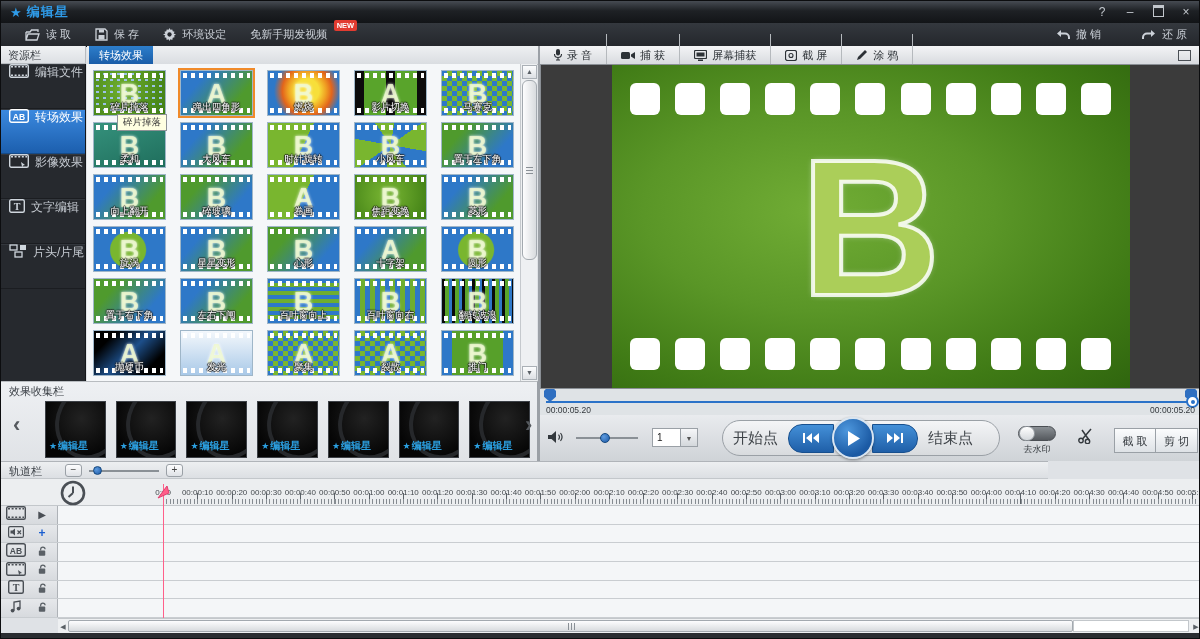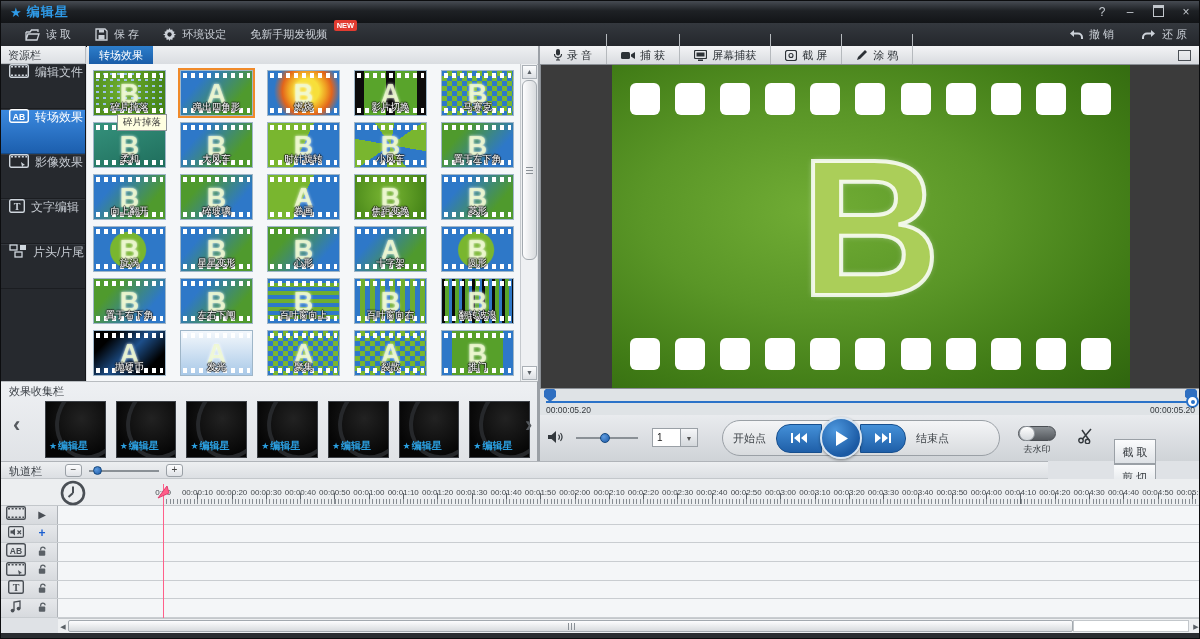--- a/index.html
+++ b/index.html
@@ -9,21 +9,21 @@
   .app-star{color:#2f9be8;font-size:13px;margin:0 5px 0 9px;}
   .app-title{color:#2f9be8;font-size:13px;font-weight:bold;letter-spacing:1px;}
   .win-btns{position:absolute;right:8px;top:0;height:22px;display:flex;align-items:center;gap:14px;}
   .win-btn{color:#c2c7cd;font-size:12px;width:14px;text-align:center;cursor:default;}
   .maxglyph{display:inline-block;width:9px;height:8px;border:1.5px solid #c2c7cd;border-top-width:3px;}
   
   .toolbar{position:absolute;left:0;top:22px;width:1200px;height:23px;background:linear-gradient(#34383e,#24272c);border-bottom:1px solid #101214;display:flex;align-items:center;}
   .tb-item{display:flex;align-items:center;gap:6px;color:#ccd1d8;font-size:11px;margin-left:24px;position:relative;cursor:default;}
   .tb-item svg{display:block;}
   .badge-new{position:absolute;right:-30px;top:-7px;background:#e23b30;color:#fff;font-size:7.5px;font-weight:bold;padding:1px 3px;border-radius:2px;}
-  .tb-right{position:absolute;right:14px;display:flex;gap:28px;}
+  .tb-right{position:absolute;right:14px;display:flex;gap:41px;}
   .tb-right .tb-item{margin-left:0;}
   
   .striprow{position:absolute;left:0;top:45px;width:1200px;height:18px;}
   .res-header{position:absolute;left:0;top:0;width:85px;height:18px;background:linear-gradient(#f0f2f4,#dde0e4);border-right:1px solid #b7bbc0;border-bottom:1px solid #b7bbc0;color:#3a3f45;font-size:11px;line-height:18px;padding-left:7px;box-sizing:border-box;}
   .tabbar{position:absolute;left:86px;top:0;width:451px;height:18px;background:linear-gradient(#eef0f2,#dadde1);border-bottom:1px solid #b7bbc0;}
   .tab-active{position:absolute;left:2px;top:0;height:18px;padding:0 10px;background:linear-gradient(#2d7ecb,#1a5da8);color:#fff;font-size:11px;line-height:18px;cursor:default;}
   .pv-toolbar{position:absolute;left:539px;top:0;width:661px;height:18px;background:linear-gradient(#f3f4f6,#d8dbdf);border-bottom:1px solid #aeb2b7;display:flex;align-items:center;}
   .pv-btn{display:flex;align-items:center;gap:5px;color:#2c3136;font-size:11px;padding:12px 14px;height:18px;border-right:1px solid #b5b9bd;cursor:default;}
   .pv-detach{position:absolute;right:10px;top:4px;width:11px;height:9px;border:1.5px solid #4a4f55;background:transparent;cursor:default;}
   
@@ -89,30 +89,30 @@
   .time{position:absolute;top:16px;font-size:8.5px;color:#33383d;}
   
   .controls{position:absolute;left:539px;top:414px;width:661px;height:46px;background:linear-gradient(#e9ebee,#cfd3d7);border-right:1px solid #9ba0a6;box-sizing:border-box;}
   .vol-icon{position:absolute;left:8px;top:15px;cursor:default;}
   .vol-slider{position:absolute;left:36px;top:22px;width:62px;height:2px;background:#8a9096;cursor:default;}
   .vol-knob{position:absolute;left:24px;top:-4px;width:10px;height:10px;border-radius:50%;background:radial-gradient(circle at 35% 35%,#5d9ade,#1c59a6);border:1px solid #14477e;box-sizing:border-box;}
   .spinner{position:absolute;left:112px;top:13px;width:46px;height:19px;display:flex;cursor:default;}
   .spin-val{width:29px;height:100%;background:#fff;border:1px solid #9aa0a6;box-sizing:border-box;font-size:10px;color:#222;padding:3px 0 0 4px;}
   .spin-btn{width:17px;height:100%;background:linear-gradient(#f6f7f9,#d4d8dc);border:1px solid #9aa0a6;border-left:none;box-sizing:border-box;color:#555;font-size:7px;text-align:center;line-height:19px;}
   .transport{position:absolute;left:182px;top:5px;width:278px;height:36px;border:1.5px solid #9aa0a6;border-radius:18px;background:linear-gradient(#f4f5f7,#d8dbde);box-sizing:border-box;display:flex;align-items:center;cursor:default;}
-  .tr-text{font-size:11px;color:#3e4348;padding:0 10px;white-space:nowrap;}
+  .tr-text{font-size:15px;color:#3e4348;padding:0 10px;white-space:nowrap;}
   .tr-blue{height:29px;width:46px;background:linear-gradient(#4490d8,#1f5fa8);display:flex;align-items:center;justify-content:center;border:1px solid #174f8e;box-sizing:border-box;}
   .tr-blue.first{border-radius:14px 0 0 14px;}
   .tr-blue.last{border-radius:0 14px 14px 0;}
   .tr-play{position:relative;z-index:3;width:42px;height:42px;margin:0 -2px;border-radius:50%;background:radial-gradient(circle at 35% 30%,#4d97dd,#1b5aa4 70%);border:2px solid #d9e5f1;box-shadow:0 1px 3px rgba(0,0,0,.4);box-sizing:border-box;display:flex;align-items:center;justify-content:center;}
   .wm-toggle{position:absolute;left:478px;top:11px;width:38px;height:15px;border-radius:8px;background:linear-gradient(#8a8f94,#55595e);border:1px solid #4a4e53;box-sizing:border-box;cursor:default;}
   .wm-knob{position:absolute;left:0;top:-1px;width:16px;height:15px;border-radius:8px;background:linear-gradient(#fff,#d4d8dc);border:1px solid #9aa0a6;box-sizing:border-box;}
   .wm-label{position:absolute;left:470px;top:28px;width:54px;text-align:center;font-size:9px;color:#33383d;}
   .scissors{position:absolute;left:538px;top:13px;cursor:default;}
-  .capcut{position:absolute;left:574px;top:24px;display:flex;flex-direction:column;}
+  .capcut{position:absolute;left:574px;top:13px;display:flex;}
   .cc-btn{width:42px;height:25px;background:linear-gradient(#fbfcfd,#dee2e6);border:1px solid #9aa0a6;box-sizing:border-box;font-size:11px;color:#33383d;text-align:center;line-height:24px;cursor:default;}
   .cc-btn+.cc-btn{border-left:none;}
   
   .tl-header{position:absolute;left:0;top:460px;width:1047px;height:18px;background:linear-gradient(#edeff1,#dcdfe3);border-top:1px solid #b0b4b9;border-bottom:1px solid #c3c7cb;box-sizing:border-box;}
   .tl-title{position:absolute;left:8px;top:2px;font-size:11px;color:#3a3f45;}
   .zoom-btn{position:absolute;top:2px;width:17px;height:13px;background:linear-gradient(#fdfdfe,#dfe2e6);border:1px solid #9aa0a6;border-radius:3px;box-sizing:border-box;font-size:10px;color:#444;text-align:center;line-height:10px;cursor:default;}
   .zoom-track{position:absolute;left:88px;top:8px;width:70px;height:2px;background:#8a9096;cursor:default;}
   .zoom-knob{position:absolute;left:4px;top:-4px;width:9px;height:9px;border-radius:50%;background:radial-gradient(circle at 35% 35%,#5d9ade,#1c59a6);border:1px solid #14477e;box-sizing:border-box;}
   .ruler{position:absolute;left:0;top:478px;width:1200px;height:27px;background:#eceef0;border-bottom:1px solid #c3c7cb;box-sizing:border-box;}
   .ruler-labels{position:absolute;left:145px;top:2px;white-space:nowrap;}

